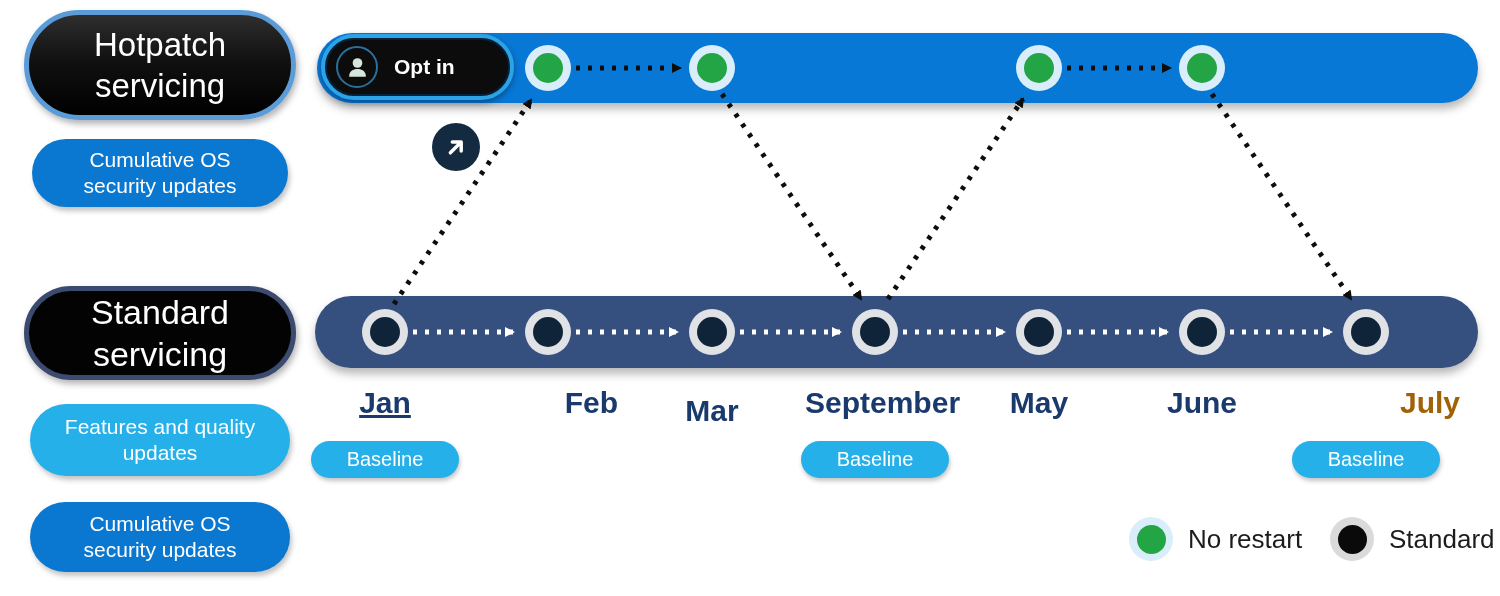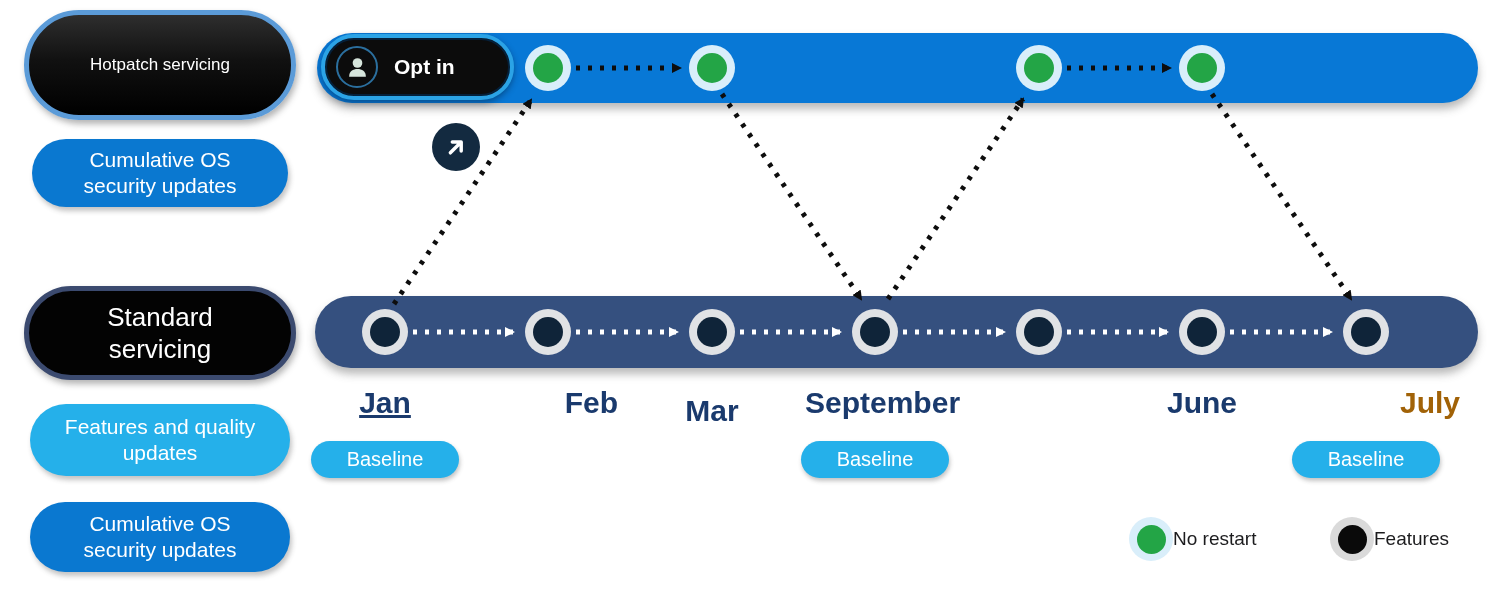--- a/index.html
+++ b/index.html
@@ -20,30 +20,30 @@
     justify-content: center;
     text-align: center;
     color: #ffffff;
     line-height: 1.25;
   }
   .pill-hotpatch {
     left: 24px; top: 10px; width: 272px; height: 110px;
     border-radius: 58px;
     background: linear-gradient(180deg, #2e2e2e 0%, #111111 45%, #000000 100%);
     border: 5px solid #5b9bd8;
-    font-size: 17px;
+    font-size: 33px;
     box-shadow: 2px 4px 6px rgba(40,40,40,.35);
     padding: 0 30px;
   }
   .pill-standard {
     left: 24px; top: 286px; width: 272px; height: 94px;
     border-radius: 50px;
     background: #030303;
     border: 5px solid #3b4a6f;
-    font-size: 26px;
+    font-size: 34px;
     box-shadow: 2px 4px 6px rgba(40,40,40,.35);
     padding: 0 30px;
   }
   .pill-security {
     left: 32px; top: 139px; width: 256px; height: 68px;
     border-radius: 34px;
     font-size: 21px;
     box-shadow: 2px 4px 5px rgba(60,60,60,.3);
     padding: 0 26px;
   }
@@ -157,21 +157,22 @@
     color: #ffffff;
     font-size: 20px;
     box-shadow: 1px 3px 4px rgba(60,60,60,.3);
   }
 
   
   .legend-item {
     position: absolute;
     display: flex;
     align-items: center;
-    font-size: 19px;
+    gap: 15px;
+    font-size: 26px;
     color: #1c1c1e;
   }
   .legend-dot {
     width: 44px; height: 44px;
     border-radius: 50%;
     display: flex;
     align-items: center;
     justify-content: center;
     flex: none;
   }
@@ -276,20 +277,21 @@
       <line x1="903" y1="332" x2="1004" y2="332" marker-end="url(#ah-white)"></line>
       <line x1="1067" y1="332" x2="1167" y2="332" marker-end="url(#ah-white)"></line>
       <line x1="1230" y1="332" x2="1331" y2="332" marker-end="url(#ah-white)"></line>
     </g>
   </svg>
 
   <span class="month" style="left:315px; color:#1a3a6d;text-decoration:underline;">Jan</span>
   <span class="month" style="left:478px; color:#1a3a6d;text-align:right;">Feb</span>
   <span class="month" style="left:642px; color:#1a3a6d;margin-top:8px;">Mar</span>
   <span class="month" style="left:805px; color:#1a3a6d;">September</span>
+  <span class="month" style="left:969px; color:#1a3a6d;">May</span>
   <span class="month" style="left:1132px; color:#1a3a6d;">June</span>
   <span class="month" style="left:1360px; color:#a16207;">July</span>
 
   <div class="baseline" style="left:311px; background:#25b0ea;">
     <span>Baseline</span>
   </div>
   <div class="baseline" style="left:801px; background:#25b0ea;">
     <span>Baseline</span>
   </div>
   <div class="baseline" style="left:1292px; background:#25b0ea;">
@@ -299,16 +301,16 @@
   <div class="legend-item" style="left:1129px; top:517px;">
     <span class="legend-dot" style="background:#d9eefa;">
       <span class="core" style="background:#23a546;"></span>
     </span>
     <span>No restart</span>
   </div>
   <div class="legend-item" style="left:1330px; top:517px;">
     <span class="legend-dot" style="background:#dadada;">
       <span class="core" style="background:#0a0a0a;"></span>
     </span>
-    <span>Features</span>
+    <span>Standard</span>
   </div>
 
 </div>
 
 </body></html>

